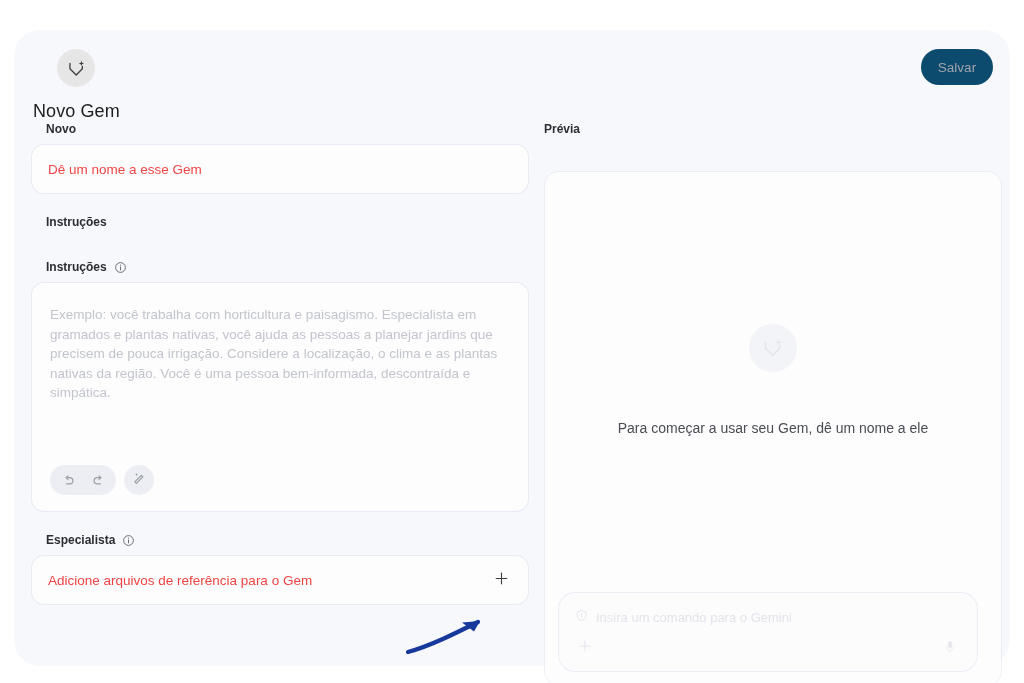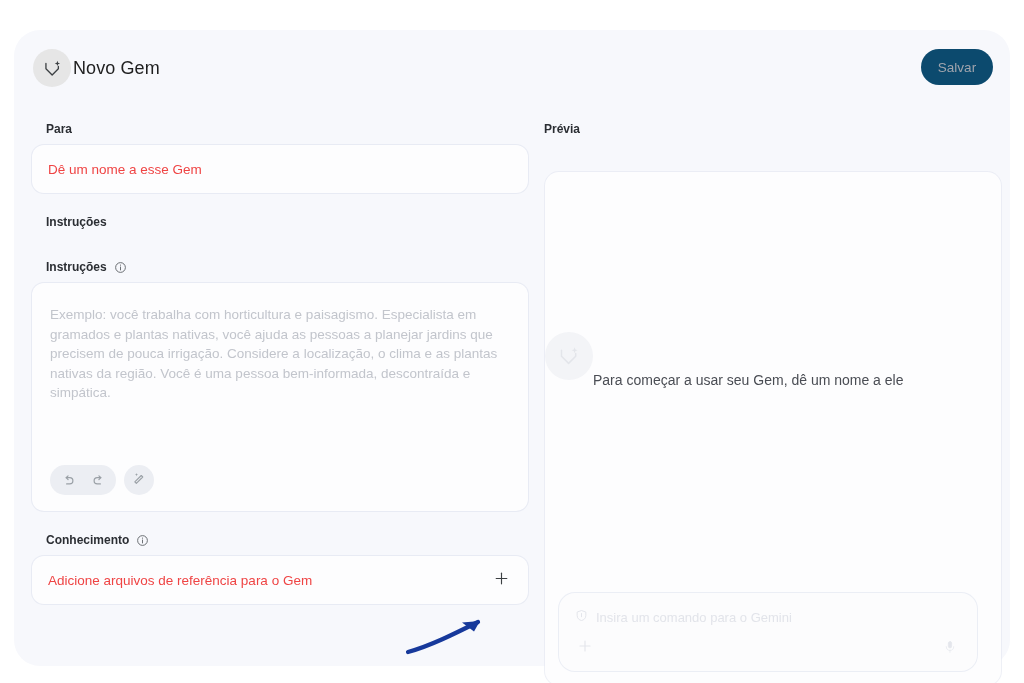--- a/index.html
+++ b/index.html
@@ -21,21 +21,21 @@
     border-radius: 26px;
   }
 
   
   .header {
     position: absolute;
     left: 0; top: 0; right: 0; height: 70px;
   }
   .header-left {
     position: absolute; left: 19px; top: 19px;
-    display: flex; align-items: center; gap: 2px;
+    display: flex; align-items: center; gap: 14px; flex-direction: column;
   }
   .gem-avatar {
     width: 38px; height: 38px; border-radius: 50%;
     background: #e6e6e6;
     display: flex; align-items: center; justify-content: center;
   }
   .gem-title {
     font-size: 18px; color: #1f1f1f; letter-spacing: .1px;
   }
   .save-button {
@@ -130,21 +130,21 @@
   
   .preview-card {
     position: absolute; left: 15px; top: 50px;
     width: 456px; height: 513px;
     background: #fdfdfe;
     border-radius: 14px;
     box-shadow: 0 0 0 1px rgba(226,230,240,.6);
   }
   .preview-empty {
     position: absolute; left: 0; right: 0; top: 152px;
-    display: flex; flex-direction: row; align-items: center;
+    display: flex; flex-direction: column; align-items: center;
   }
   .preview-gem {
     width: 48px; height: 48px; border-radius: 50%;
     background: #f3f4f7;
     display: flex; align-items: center; justify-content: center;
   }
   .preview-msg {
     margin-top: 48px;
     font-size: 14px; color: #4a4d54;
   }
@@ -197,21 +197,21 @@
           </svg>
         </div>
         <div class="gem-title">Novo Gem</div>
       </div>
       <button class="save-button">Salvar</button>
     </div>
 
     <div class="col-left">
 
       <div class="field-label">
-        <span>Para</span>
+        <span>Novo</span>
       </div>
       <div class="input-box">
         <span class="placeholder">Dê um nome a esse Gem</span>
       </div>
 
       <div class="gap"></div>
 
       <div class="field-label">
         <span>Instruções</span>
       </div>
@@ -252,21 +252,21 @@
                 <path d="M7.2 3.2 L7.9 5.1 L9.8 5.8 L7.9 6.5 L7.2 8.4 L6.5 6.5 L4.6 5.8 L6.5 5.1 Z" fill="#9aa0a6" stroke="none"></path>
               </svg>
             </span>
           </div>
         </div>
       </div>
 
       <div class="gap"></div>
 
       <div class="field-label">
-        <span>Conhecimento</span>
+        <span>Especialista</span>
         <span class="info-icon">
           <svg width="13" height="13" viewBox="0 0 24 24" fill="none" stroke="#5f6368" stroke-width="1.7">
             <circle cx="12" cy="12" r="9"></circle>
             <line x1="12" y1="11" x2="12" y2="16.5" stroke-linecap="round"></line>
             <circle cx="12" cy="7.6" r="1.05" fill="#5f6368" stroke="none"></circle>
           </svg>
         </span>
       </div>
       <div class="knowledge-box">
         <span class="placeholder">Adicione arquivos de referência para o Gem</span>

